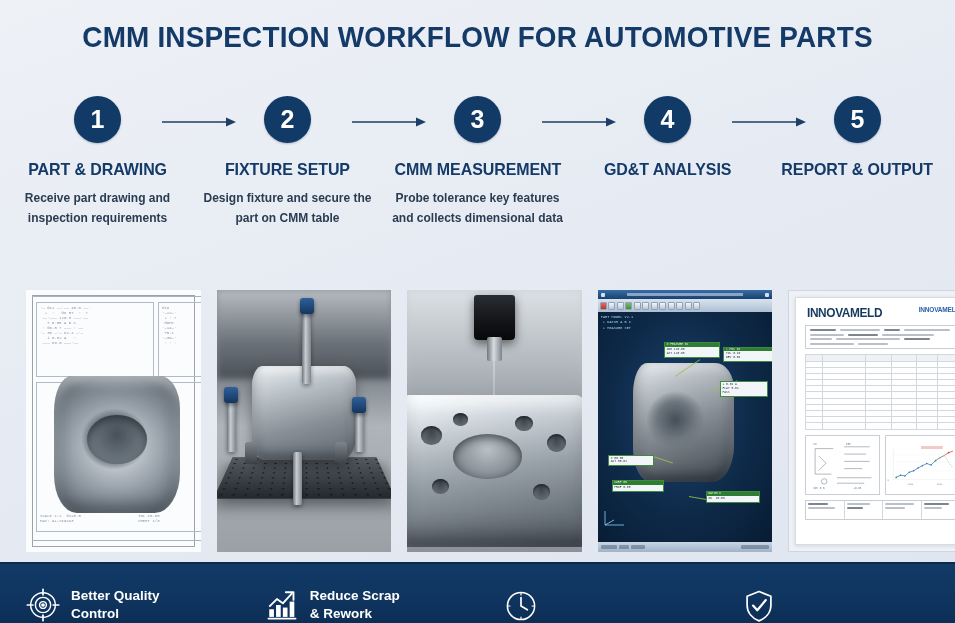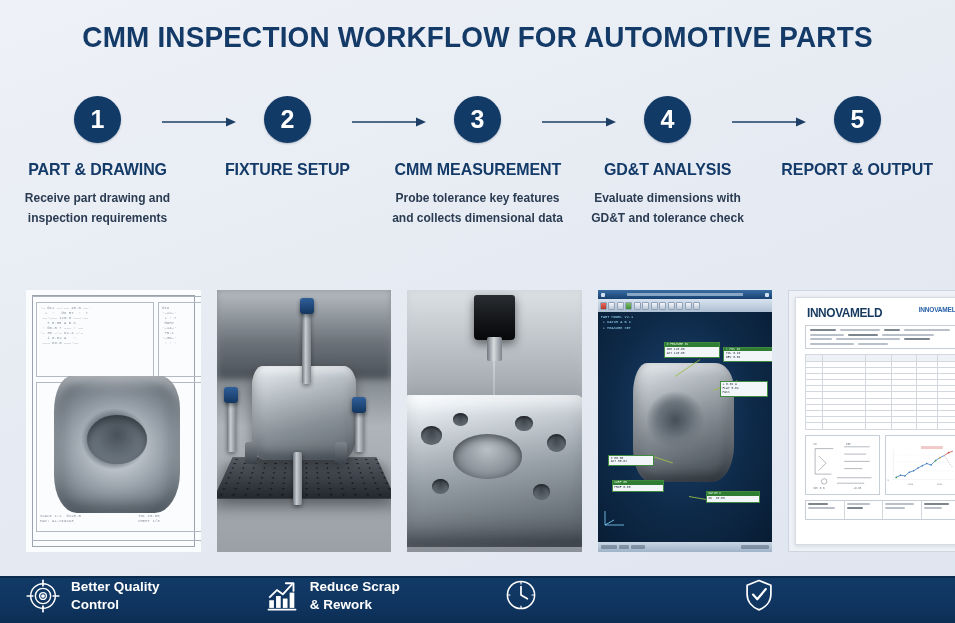--- a/index.html
+++ b/index.html
@@ -241,23 +241,23 @@
   .rp-table td { border:1px solid #d3d8df; height:6.2px; padding:0 1px; }
   .rp-table tr.hd td { background:#eef1f5; height:7px; }
   .rp-charts { display:flex; gap:5px; height:60px; }
   .rp-chart-box { flex:1; border:1px solid #c8ced6; position:relative; overflow:hidden; background:#fff; }
   .rp-foot { border:1px solid #c8ced6; height:20px; display:flex; }
   .rp-foot-cell { flex:1; border-right:1px solid #d3d8df; padding:2px; display:flex; flex-direction:column; gap:2px; }
   .rp-foot-cell:last-child { border-right:none; }
 
   
   .benefits {
-    position: absolute; left: 0; bottom: 0; width: 955px; height: 47px;
+    position: absolute; left: 0; bottom: 0; width: 955px; height: 61px;
     background: linear-gradient(180deg, #123a66 0%, #0f3560 55%, #0c2e55 100%);
-    display: flex; align-items: flex-start;
+    display: flex; align-items: flex-end;
     border-top: 2px solid #0a2a4e;
   }
   .benefit {
     flex: 1 1 0;
     display: flex; align-items: center; gap: 11px;
     padding-left: 26px;
   }
   .benefit .bicon { width: 34px; height: 34px; flex: 0 0 34px; }
   .benefit .btext {
     color: #ffffff; font-size: 13.5px; line-height: 1.35; font-weight: 600;
@@ -284,20 +284,23 @@
         <svg width="80" height="12" viewBox="0 0 80 12">
             <path d="M0 6 H68" stroke="#1d3f66" stroke-width="1.6" fill="none"></path>
             <path d="M64 1.5 L74 6 L64 10.5 Z" fill="#1d3f66"></path>
           </svg>
       </div>
     </div>
 
     <div class="step">
       <div class="circle">2</div>
       <div class="step-title">FIXTURE SETUP</div>
+      <div class="step-desc">Design fixture and
+secure the part
+on CMM table</div>
       <div class="arrow" style="left:152px;">
         <svg width="80" height="12" viewBox="0 0 80 12">
             <path d="M0 6 H68" stroke="#1d3f66" stroke-width="1.6" fill="none"></path>
             <path d="M64 1.5 L74 6 L64 10.5 Z" fill="#1d3f66"></path>
           </svg>
       </div>
     </div>
 
     <div class="step">
       <div class="circle">3</div>
@@ -309,23 +312,20 @@
         <svg width="80" height="12" viewBox="0 0 80 12">
             <path d="M0 6 H68" stroke="#1d3f66" stroke-width="1.6" fill="none"></path>
             <path d="M64 1.5 L74 6 L64 10.5 Z" fill="#1d3f66"></path>
           </svg>
       </div>
     </div>
 
     <div class="step">
       <div class="circle">4</div>
       <div class="step-title">GD&amp;T ANALYSIS</div>
-      <div class="step-desc">Evaluate dimensions
-with GD&amp;T and
-tolerance check</div>
       <div class="arrow" style="left:152px;">
         <svg width="80" height="12" viewBox="0 0 80 12">
             <path d="M0 6 H68" stroke="#1d3f66" stroke-width="1.6" fill="none"></path>
             <path d="M64 1.5 L74 6 L64 10.5 Z" fill="#1d3f66"></path>
           </svg>
       </div>
     </div>
 
     <div class="step">
       <div class="circle">5</div>

